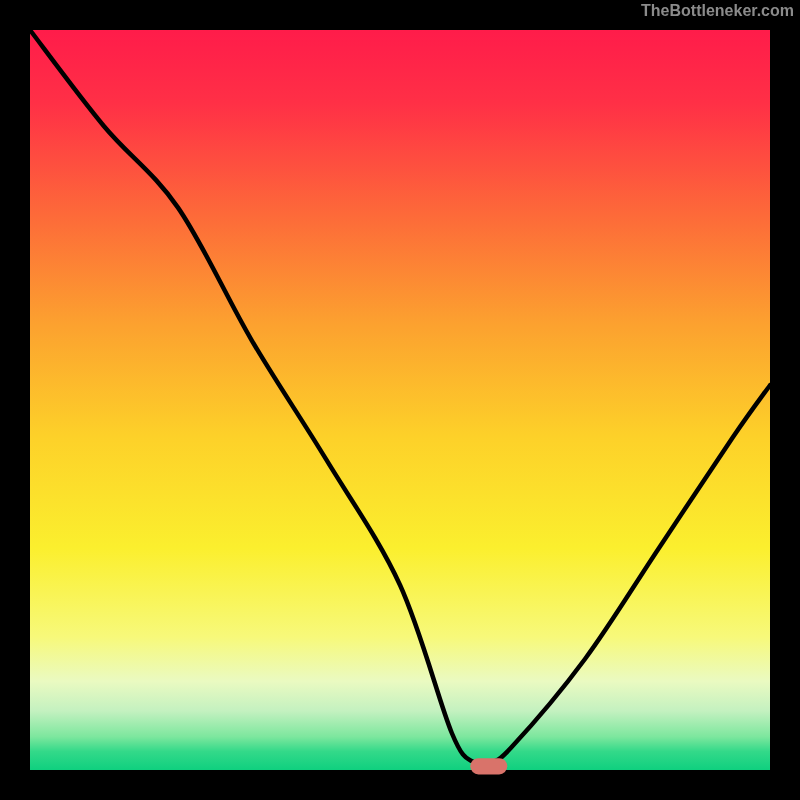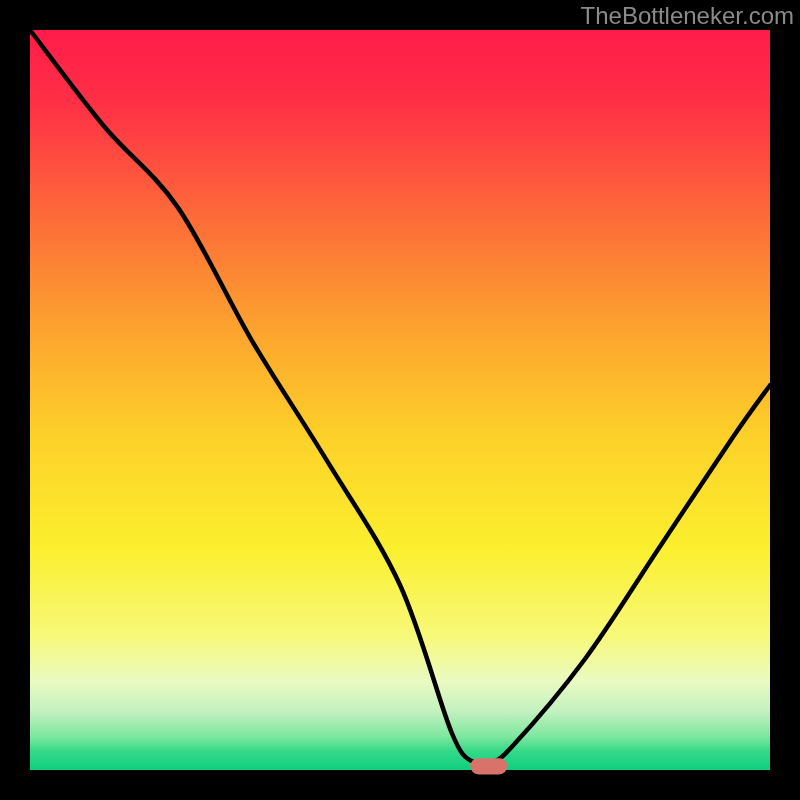--- a/index.html
+++ b/index.html
@@ -11,22 +11,22 @@
   .wrapper {
     width: 800px;
     height: 800px;
     position: relative;
   }
   .watermark {
     position: absolute;
     top: 2px;
     right: 6px;
     color: #8b8b8b;
-    font-size: 24px;
-    font-weight: 400;
+    font-size: 16px;
+    font-weight: 700;
     z-index: 10;
   }
   svg {
     display: block;
   }
 </style>
 </head>
 <body>
 
 <div class="wrapper">

